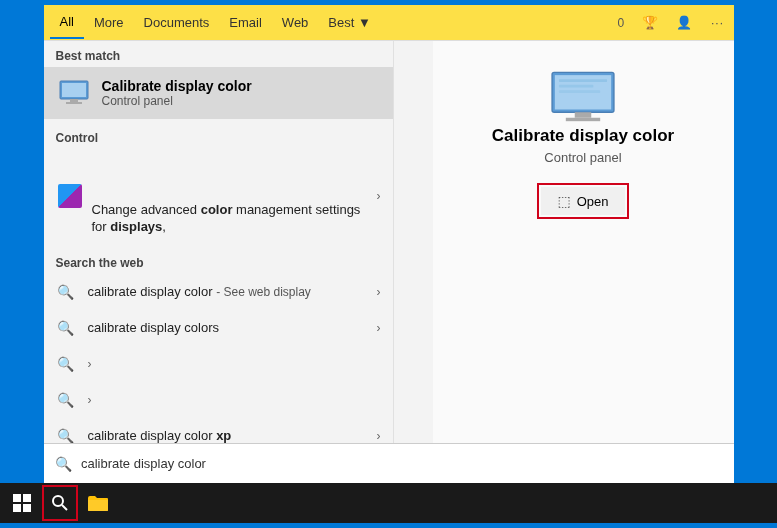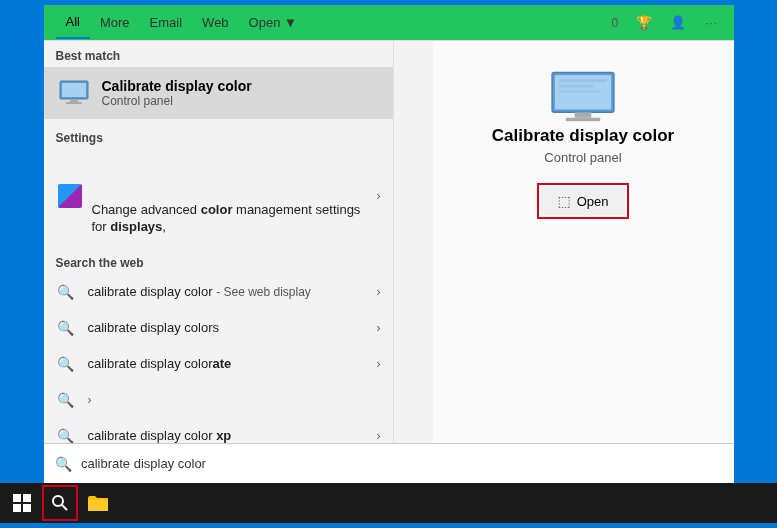--- a/index.html
+++ b/index.html
@@ -21,23 +21,23 @@
       background: #f3f3f3;
       display: flex;
       flex-direction: column;
       position: relative;
     }
 
     
     .tabs {
       display: flex;
       align-items: center;
-      background: #22c55e;
+      background: #fde047;
       border-bottom: 1px solid #ddd;
-      padding: 0 12px;
+      padding: 0 6px;
       height: 36px;
       flex-shrink: 0;
     }
     .tab {
       padding: 8px 10px;
       font-size: 13px;
       color: #333;
       cursor: pointer;
       white-space: nowrap;
     }
@@ -308,23 +308,24 @@
     }
   </style>
 </head>
 <body>
 
 <div class="search-panel">
 
   <div class="tabs">
     <div class="tab active">All</div>
     <div class="tab">More</div>
+    <div class="tab">Documents</div>
     <div class="tab">Email</div>
     <div class="tab">Web</div>
-    <div class="tab">Open ▼</div>
+    <div class="tab">Best ▼</div>
     <div class="tabs-spacer"></div>
     <div class="tabs-icons">
       <span class="tabs-count">0</span>
       <span>🏆</span>
       <span>👤</span>
       <span>···</span>
     </div>
   </div>
 
   <div class="main-content">
@@ -342,21 +343,21 @@
           </svg>
         </div>
         <div class="item-text">
           <div class="item-title">Calibrate display color</div>
           <div class="item-subtitle">Control panel</div>
         </div>
       </div>
 
       <div class="divider"></div>
 
-      <div class="section-label">Settings</div>
+      <div class="section-label">Control</div>
       <div class="settings-item">
         <div class="item-icon">
           <div class="color-box-icon"></div>
         </div>
         <div class="item-text">
           Change advanced <strong>color</strong> management settings for <strong>displays</strong>,
         </div>
         <span class="chevron">›</span>
       </div>
 
@@ -373,21 +374,20 @@
       </div>
 
       <div class="web-item">
         <div class="search-icon">🔍</div>
         <div class="web-text">calibrate display colors</div>
         <span class="chevron">›</span>
       </div>
 
       <div class="web-item">
         <div class="search-icon">🔍</div>
-        <div class="web-text">calibrate display color<strong>ate</strong></div>
         <span class="chevron">›</span>
       </div>
 
       <div class="web-item">
         <div class="search-icon">🔍</div>
         <span class="chevron">›</span>
       </div>
 
       <div class="web-item">
         <div class="search-icon">🔍</div>

